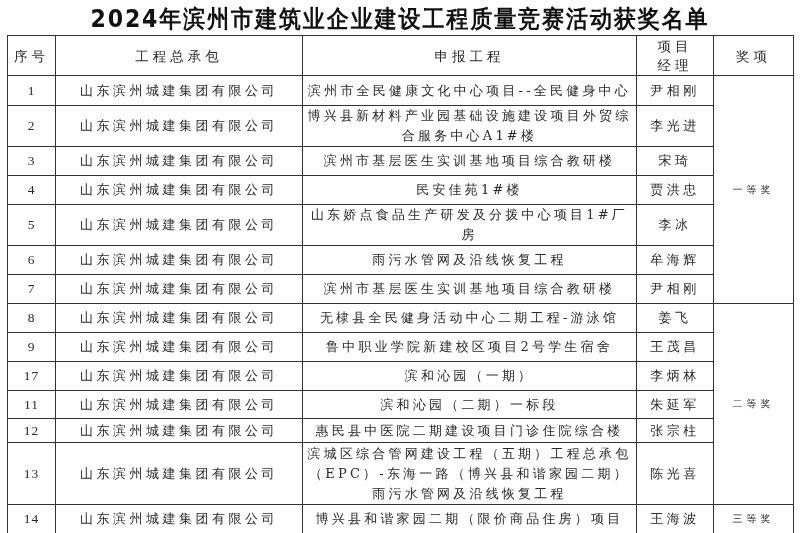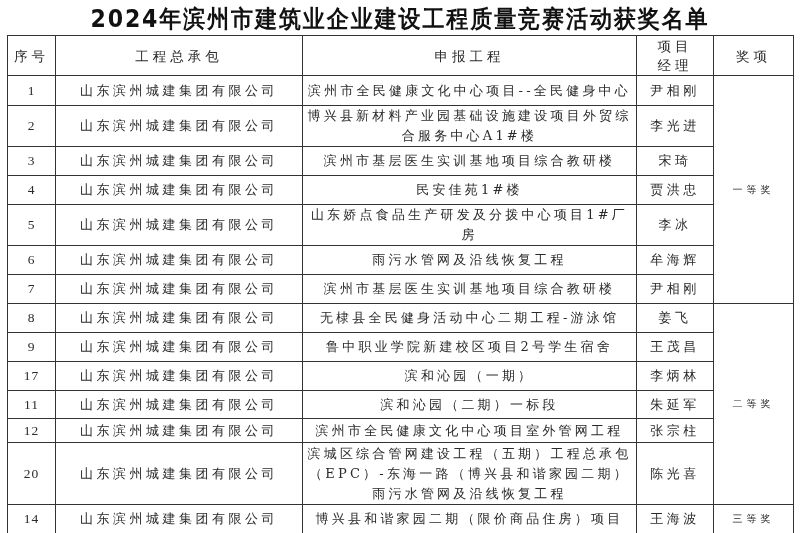--- a/index.html
+++ b/index.html
@@ -109,25 +109,25 @@
     </tr>
     <tr style="height:28px">
       <td class="num">11</td>
       <td>山东滨州城建集团有限公司</td>
       <td class="proj">滨和沁园（二期）一标段</td>
       <td>朱延军</td>
     </tr>
     <tr style="height:24px">
       <td class="num">12</td>
       <td>山东滨州城建集团有限公司</td>
-      <td class="proj">滨州市全民健康文化中心项目室外管网工程</td>
+      <td class="proj">惠民县中医院二期建设项目门诊住院综合楼</td>
       <td>张宗柱</td>
     </tr>
     <tr style="height:62px">
-      <td class="num">20</td>
+      <td class="num">13</td>
       <td>山东滨州城建集团有限公司</td>
       <td class="proj">滨城区综合管网建设工程（五期）工程总承包（EPC）-东海一路（博兴县和谐家园二期）雨污水管网及沿线恢复工程</td>
       <td>陈光喜</td>
     </tr>
     <tr style="height:29px">
       <td class="num">14</td>
       <td>山东滨州城建集团有限公司</td>
       <td class="proj">博兴县和谐家园二期（限价商品住房）项目</td>
       <td>王海波</td>
       <td class="award">三等奖</td>

